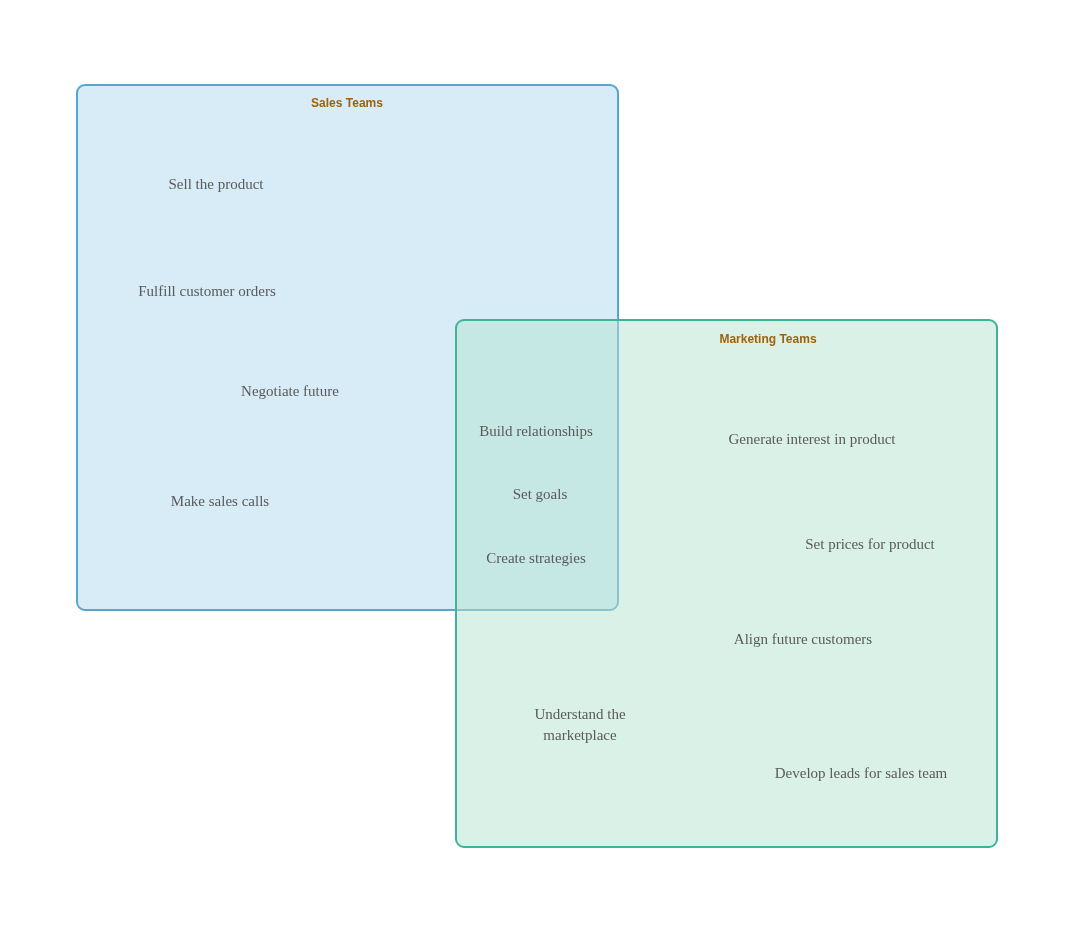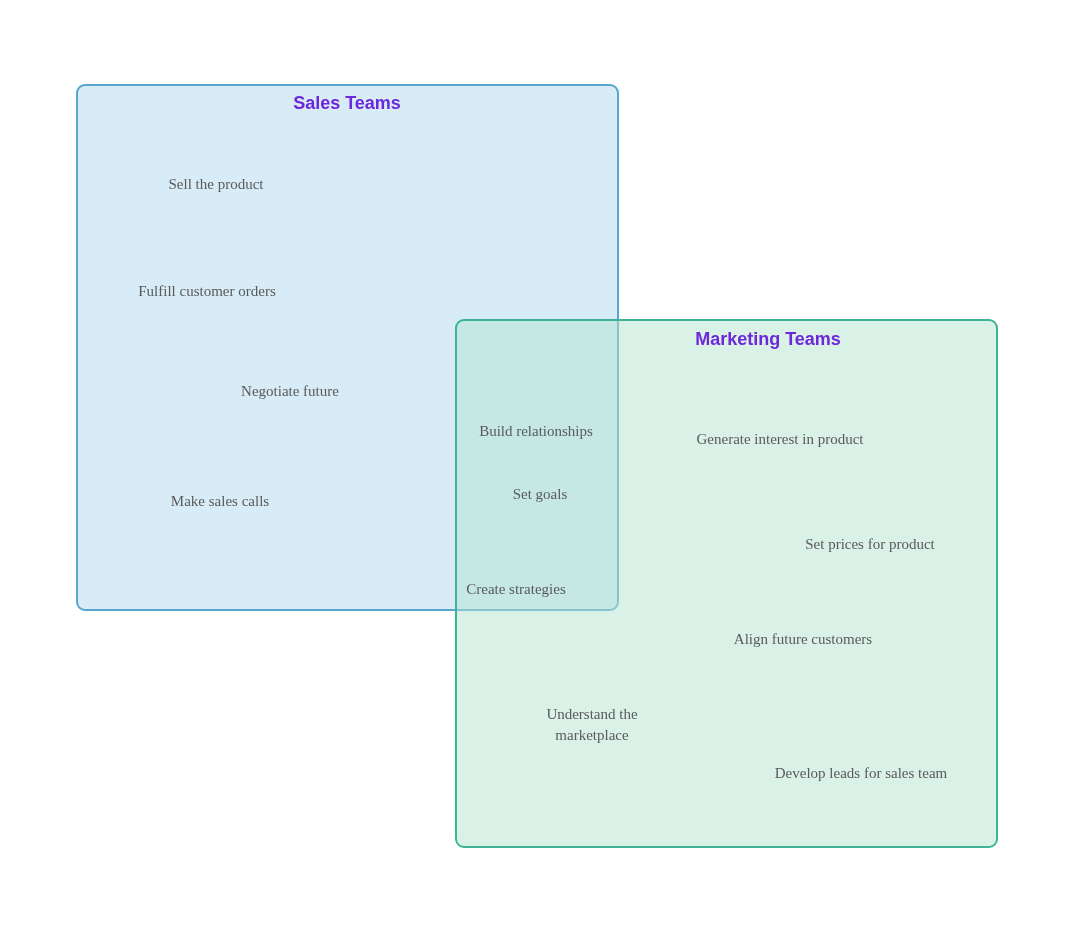--- a/index.html
+++ b/index.html
@@ -34,23 +34,23 @@
     top: 319px;
     width: 543px;
     height: 529px;
     background: rgba(181, 227, 209, 0.5);
     border: 2px solid #3fb398;
     z-index: 2;
   }
   .shape-title {
     position: absolute;
     transform: translate(-50%, -50%);
-    font-size: 18px;
+    font-size: 12px;
     font-weight: bold;
-    color: #6d28d9;
+    color: #a16207;
     white-space: nowrap;
     z-index: 3;
   }
   .lbl {
     position: absolute;
     transform: translate(-50%, -50%);
     font-size: 15px;
     line-height: 21px;
     color: #5a5a5a;
     text-align: center;
@@ -71,21 +71,21 @@
   <div class="shape-title" style="left:347px; top:103px;">Sales Teams</div>
   <div class="shape-title" style="left:732px; top:339px;margin-left:36px;">Marketing Teams</div>
 
   <div class="lbl nowrap" style="left:216px; top:184px;">Sell the product</div>
   <div class="lbl nowrap" style="left:207px; top:291px;">Fulfill customer orders</div>
   <div class="lbl nowrap" style="left:290px; top:391px;">Negotiate future</div>
   <div class="lbl nowrap" style="left:200px; top:501px;margin-left:20px;">Make sales calls</div>
 
   <div class="lbl nowrap" style="left:536px; top:431px;">Build relationships</div>
   <div class="lbl nowrap" style="left:540px; top:494px;text-align:center;">Set goals</div>
-  <div class="lbl nowrap" style="left:516px; top:558px;margin-top:31px;">Create strategies</div>
+  <div class="lbl nowrap" style="left:536px; top:558px;">Create strategies</div>
 
-  <div class="lbl" style="left:780px; top:439px; width:170px;">Generate interest in product</div>
+  <div class="lbl" style="left:812px; top:439px; width:170px;">Generate interest in product</div>
   <div class="lbl nowrap" style="left:870px; top:544px;">Set prices for product</div>
   <div class="lbl nowrap" style="left:803px; top:639px;">Align future customers</div>
-  <div class="lbl" style="left:592px; top:725px; width:145px;">Understand the marketplace</div>
+  <div class="lbl" style="left:580px; top:725px; width:145px;">Understand the marketplace</div>
   <div class="lbl" style="left:861px; top:773px; width:195px;">Develop leads for sales team</div>
 
 </div>
 
 </body></html>

